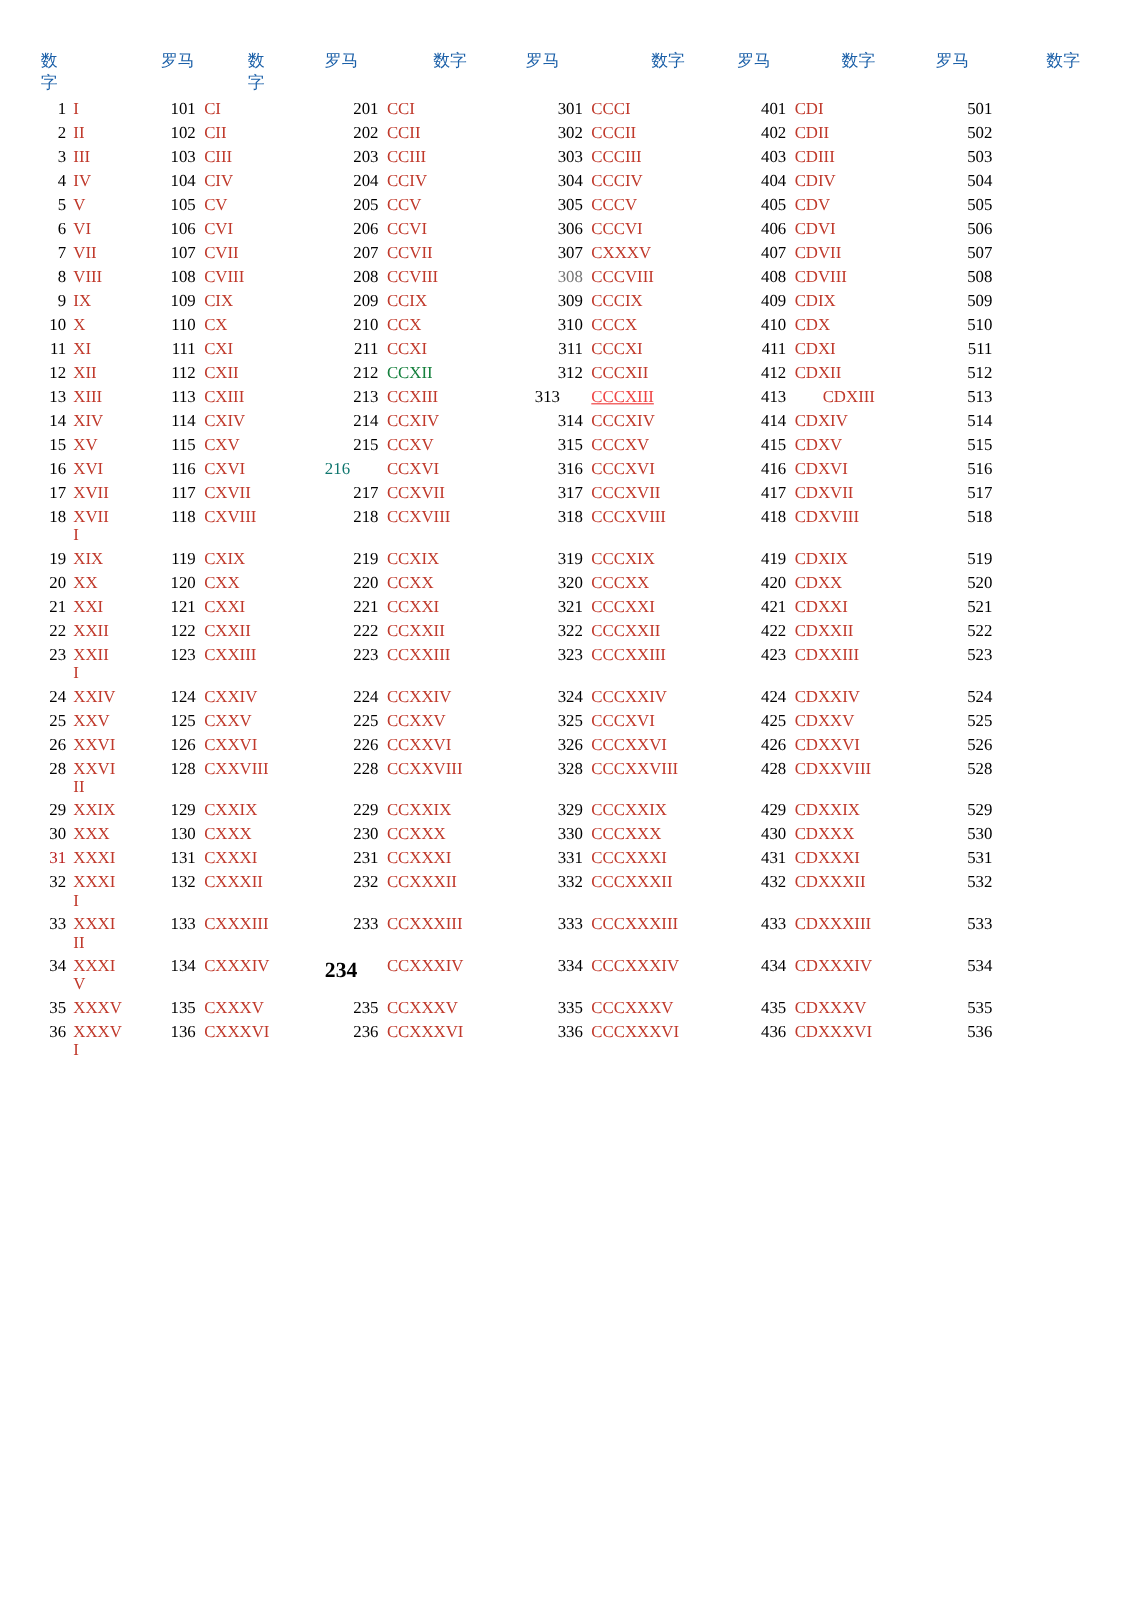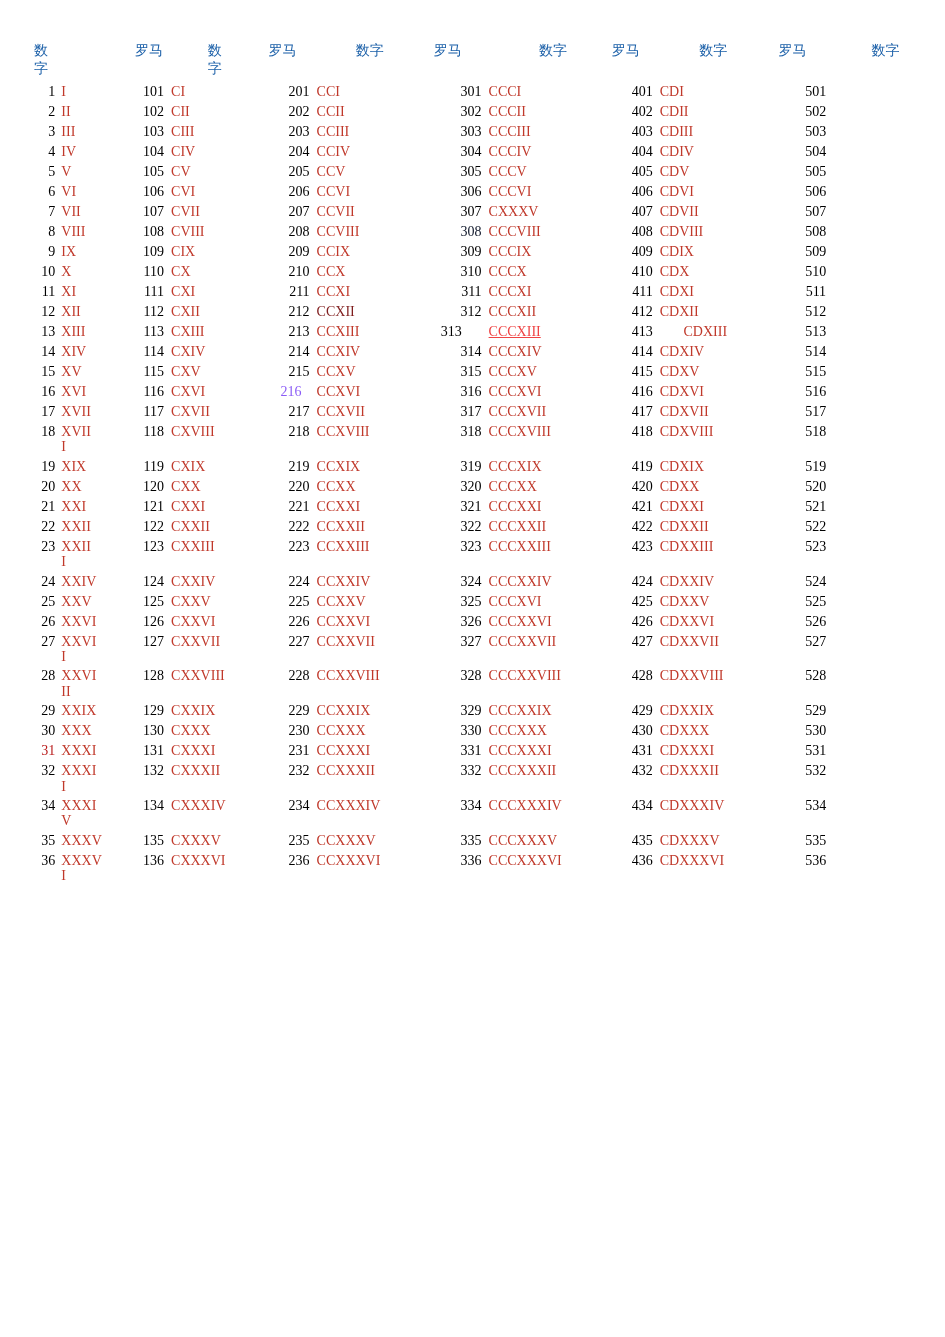--- a/index.html
+++ b/index.html
@@ -143,21 +143,21 @@
           <td style="color: rgb(192, 57, 43); font-size: 14px; padding-right: 4px;">CDVII</td>
           <td style="text-align: right; padding-left: 30px; color: rgb(0, 0, 0); font-size: 14px;">507</td>
         </tr>
         <tr>
           <td style="text-align: right; padding-right: 2px; color: rgb(0, 0, 0); font-size: 14px;">8</td>
           <td style="color: rgb(192, 57, 43); padding-right: 8px; font-size: 14px;">VIII</td>
           <td style="text-align: right; padding-left: 14px; padding-right: 3px; color: rgb(0, 0, 0); font-size: 14px;">108</td>
           <td style="color: rgb(192, 57, 43); font-size: 14px; padding-right: 4px;">CVIII</td>
           <td style="text-align: right; padding-left: 20px; padding-right: 3px; color: rgb(0, 0, 0); font-size: 14px;">208</td>
           <td style="color: rgb(192, 57, 43); font-size: 14px; padding-right: 4px;">CCVIII</td>
-          <td style="text-align: right; padding-left: 30px; padding-right: 3px; color: #0f172a; font-size: 14px;">308</td>
+          <td style="text-align: right; padding-left: 30px; padding-right: 3px; color: #737373; font-size: 14px;">308</td>
           <td style="color: rgb(192, 57, 43); font-size: 14px; padding-right: 4px;">CCCVIII</td>
           <td style="text-align: right; padding-left: 20px; padding-right: 3px; color: rgb(0, 0, 0); font-size: 14px;">408</td>
           <td style="color: rgb(192, 57, 43); font-size: 14px; padding-right: 4px;">CDVIII</td>
           <td style="text-align: right; padding-left: 30px; color: rgb(0, 0, 0); font-size: 14px;">508</td>
         </tr>
         <tr>
           <td style="text-align: right; padding-right: 2px; color: rgb(0, 0, 0); font-size: 14px;">9</td>
           <td style="color: rgb(192, 57, 43); padding-right: 8px; font-size: 14px;">IX</td>
           <td style="text-align: right; padding-left: 14px; padding-right: 3px; color: rgb(0, 0, 0); font-size: 14px;">109</td>
           <td style="color: rgb(192, 57, 43); font-size: 14px; padding-right: 4px;">CIX</td>
@@ -194,21 +194,21 @@
           <td style="text-align: right; padding-left: 20px; padding-right: 3px; color: rgb(0, 0, 0); font-size: 14px;">411</td>
           <td style="color: rgb(192, 57, 43); font-size: 14px; padding-right: 4px;">CDXI</td>
           <td style="text-align: right; padding-left: 30px; color: rgb(0, 0, 0); font-size: 14px;">511</td>
         </tr>
         <tr>
           <td style="text-align: right; padding-right: 2px; color: rgb(0, 0, 0); font-size: 14px;">12</td>
           <td style="color: rgb(192, 57, 43); padding-right: 8px; font-size: 14px;">XII</td>
           <td style="text-align: right; padding-left: 14px; padding-right: 3px; color: rgb(0, 0, 0); font-size: 14px;">112</td>
           <td style="color: rgb(192, 57, 43); font-size: 14px; padding-right: 4px;">CXII</td>
           <td style="text-align: right; padding-left: 20px; padding-right: 3px; color: rgb(0, 0, 0); font-size: 14px;">212</td>
-          <td style="color: #7f1d1d; font-size: 14px; padding-right: 4px; margin-left: 38px;">CCXII</td>
+          <td style="color: #15803d; font-size: 14px; padding-right: 4px; margin-left: 38px;">CCXII</td>
           <td style="text-align: right; padding-left: 30px; padding-right: 3px; color: rgb(0, 0, 0); font-size: 14px;">312</td>
           <td style="color: rgb(192, 57, 43); font-size: 14px; padding-right: 4px;">CCCXII</td>
           <td style="text-align: right; padding-left: 20px; padding-right: 3px; color: rgb(0, 0, 0); font-size: 14px;">412</td>
           <td style="color: rgb(192, 57, 43); font-size: 14px; padding-right: 4px;">CDXII</td>
           <td style="text-align: right; padding-left: 30px; color: rgb(0, 0, 0); font-size: 14px;">512</td>
         </tr>
         <tr>
           <td style="text-align: right; padding-right: 2px; color: rgb(0, 0, 0); font-size: 14px;">13</td>
           <td style="color: rgb(192, 57, 43); padding-right: 8px; font-size: 14px;">XIII</td>
           <td style="text-align: right; padding-left: 14px; padding-right: 3px; color: rgb(0, 0, 0); font-size: 14px;">113</td>
@@ -245,21 +245,21 @@
           <td style="color: rgb(192, 57, 43); font-size: 14px; padding-right: 4px;">CCCXV</td>
           <td style="text-align: right; padding-left: 20px; padding-right: 3px; color: rgb(0, 0, 0); font-size: 14px;">415</td>
           <td style="color: rgb(192, 57, 43); font-size: 14px; padding-right: 4px;">CDXV</td>
           <td style="text-align: right; padding-left: 30px; color: rgb(0, 0, 0); font-size: 14px;">515</td>
         </tr>
         <tr>
           <td style="text-align: right; padding-right: 2px; color: rgb(0, 0, 0); font-size: 14px;">16</td>
           <td style="color: rgb(192, 57, 43); padding-right: 8px; font-size: 14px;">XVI</td>
           <td style="text-align: right; padding-left: 14px; padding-right: 3px; color: rgb(0, 0, 0); font-size: 14px;">116</td>
           <td style="color: rgb(192, 57, 43); font-size: 14px; padding-right: 4px;">CXVI</td>
-          <td style="text-align: center; padding-left: 20px; padding-right: 3px; color: #8b5cf6; font-size: 14px;">216</td>
+          <td style="text-align: left; padding-left: 20px; padding-right: 3px; color: #0f766e; font-size: 14px;">216</td>
           <td style="color: rgb(192, 57, 43); font-size: 14px; padding-right: 4px;">CCXVI</td>
           <td style="text-align: right; padding-left: 30px; padding-right: 3px; color: rgb(0, 0, 0); font-size: 14px;">316</td>
           <td style="color: rgb(192, 57, 43); font-size: 14px; padding-right: 4px;">CCCXVI</td>
           <td style="text-align: right; padding-left: 20px; padding-right: 3px; color: rgb(0, 0, 0); font-size: 14px;">416</td>
           <td style="color: rgb(192, 57, 43); font-size: 14px; padding-right: 4px;">CDXVI</td>
           <td style="text-align: right; padding-left: 30px; color: rgb(0, 0, 0); font-size: 14px; margin-top: 44px;">516</td>
         </tr>
         <tr>
           <td style="text-align: right; padding-right: 2px; color: rgb(0, 0, 0); font-size: 14px;">17</td>
           <td style="color: rgb(192, 57, 43); padding-right: 8px; font-size: 14px;">XVII</td>
@@ -384,33 +384,20 @@
           <td style="color: rgb(192, 57, 43); font-size: 14px; padding-right: 4px;">CXXVI</td>
           <td style="text-align: right; padding-left: 20px; padding-right: 3px; color: rgb(0, 0, 0); font-size: 14px;">226</td>
           <td style="color: rgb(192, 57, 43); font-size: 14px; padding-right: 4px;">CCXXVI</td>
           <td style="text-align: right; padding-left: 30px; padding-right: 3px; color: rgb(0, 0, 0); font-size: 14px;">326</td>
           <td style="color: rgb(192, 57, 43); font-size: 14px; padding-right: 4px;">CCCXXVI</td>
           <td style="text-align: right; padding-left: 20px; padding-right: 3px; color: rgb(0, 0, 0); font-size: 14px;">426</td>
           <td style="color: rgb(192, 57, 43); font-size: 14px; padding-right: 4px;">CDXXVI</td>
           <td style="text-align: right; padding-left: 30px; color: rgb(0, 0, 0); font-size: 14px;">526</td>
         </tr>
         <tr>
-          <td style="text-align: right; padding-right: 2px; color: rgb(0, 0, 0); font-size: 14px;">27</td>
-          <td style="color: rgb(192, 57, 43); padding-right: 8px; font-size: 14px;"><span style="display:inline-block; vertical-align:top; line-height:1.1">XXVI<br>I</span></td>
-          <td style="text-align: right; padding-left: 14px; padding-right: 3px; color: rgb(0, 0, 0); font-size: 14px;">127</td>
-          <td style="color: rgb(192, 57, 43); font-size: 14px; padding-right: 4px;">CXXVII</td>
-          <td style="text-align: right; padding-left: 20px; padding-right: 3px; color: rgb(0, 0, 0); font-size: 14px;">227</td>
-          <td style="color: rgb(192, 57, 43); font-size: 14px; padding-right: 4px;">CCXXVII</td>
-          <td style="text-align: right; padding-left: 30px; padding-right: 3px; color: rgb(0, 0, 0); font-size: 14px;">327</td>
-          <td style="color: rgb(192, 57, 43); font-size: 14px; padding-right: 4px;">CCCXXVII</td>
-          <td style="text-align: right; padding-left: 20px; padding-right: 3px; color: rgb(0, 0, 0); font-size: 14px;">427</td>
-          <td style="color: rgb(192, 57, 43); font-size: 14px; padding-right: 4px;">CDXXVII</td>
-          <td style="text-align: right; padding-left: 30px; color: rgb(0, 0, 0); font-size: 14px;">527</td>
-        </tr>
-        <tr>
           <td style="text-align: right; padding-right: 2px; color: rgb(0, 0, 0); font-size: 14px;">28</td>
           <td style="color: rgb(192, 57, 43); padding-right: 8px; font-size: 14px;"><span style="display:inline-block; vertical-align:top; line-height:1.1">XXVI<br>II</span></td>
           <td style="text-align: right; padding-left: 14px; padding-right: 3px; color: rgb(0, 0, 0); font-size: 14px;">128</td>
           <td style="color: rgb(192, 57, 43); font-size: 14px; padding-right: 4px;">CXXVIII</td>
           <td style="text-align: right; padding-left: 20px; padding-right: 3px; color: rgb(0, 0, 0); font-size: 14px;">228</td>
           <td style="color: rgb(192, 57, 43); font-size: 14px; padding-right: 4px;">CCXXVIII</td>
           <td style="text-align: right; padding-left: 30px; padding-right: 3px; color: rgb(0, 0, 0); font-size: 14px;">328</td>
           <td style="color: rgb(192, 57, 43); font-size: 14px; padding-right: 4px;">CCCXXVIII</td>
           <td style="text-align: right; padding-left: 20px; padding-right: 3px; color: rgb(0, 0, 0); font-size: 14px;">428</td>
           <td style="color: rgb(192, 57, 43); font-size: 14px; padding-right: 4px;">CDXXVIII</td>
@@ -462,25 +449,38 @@
           <td style="color: rgb(192, 57, 43); font-size: 14px; padding-right: 4px;">CXXXII</td>
           <td style="text-align: right; padding-left: 20px; padding-right: 3px; color: rgb(0, 0, 0); font-size: 14px;">232</td>
           <td style="color: rgb(192, 57, 43); font-size: 14px; padding-right: 4px;">CCXXXII</td>
           <td style="text-align: right; padding-left: 30px; padding-right: 3px; color: rgb(0, 0, 0); font-size: 14px;">332</td>
           <td style="color: rgb(192, 57, 43); font-size: 14px; padding-right: 4px;">CCCXXXII</td>
           <td style="text-align: right; padding-left: 20px; padding-right: 3px; color: rgb(0, 0, 0); font-size: 14px;">432</td>
           <td style="color: rgb(192, 57, 43); font-size: 14px; padding-right: 4px;">CDXXXII</td>
           <td style="text-align: right; padding-left: 30px; color: rgb(0, 0, 0); font-size: 14px;">532</td>
         </tr>
         <tr>
+          <td style="text-align: right; padding-right: 2px; color: rgb(0, 0, 0); font-size: 14px;">33</td>
+          <td style="color: rgb(192, 57, 43); padding-right: 8px; font-size: 14px;"><span style="display:inline-block; vertical-align:top; line-height:1.1">XXXI<br>II</span></td>
+          <td style="text-align: right; padding-left: 14px; padding-right: 3px; color: rgb(0, 0, 0); font-size: 14px;">133</td>
+          <td style="color: rgb(192, 57, 43); font-size: 14px; padding-right: 4px;">CXXXIII</td>
+          <td style="text-align: right; padding-left: 20px; padding-right: 3px; color: rgb(0, 0, 0); font-size: 14px;">233</td>
+          <td style="color: rgb(192, 57, 43); font-size: 14px; padding-right: 4px;">CCXXXIII</td>
+          <td style="text-align: right; padding-left: 30px; padding-right: 3px; color: rgb(0, 0, 0); font-size: 14px;">333</td>
+          <td style="color: rgb(192, 57, 43); font-size: 14px; padding-right: 4px;">CCCXXXIII</td>
+          <td style="text-align: right; padding-left: 20px; padding-right: 3px; color: rgb(0, 0, 0); font-size: 14px;">433</td>
+          <td style="color: rgb(192, 57, 43); font-size: 14px; padding-right: 4px;">CDXXXIII</td>
+          <td style="text-align: right; padding-left: 30px; color: rgb(0, 0, 0); font-size: 14px;">533</td>
+        </tr>
+        <tr>
           <td style="text-align: right; padding-right: 2px; color: rgb(0, 0, 0); font-size: 14px;">34</td>
           <td style="color: rgb(192, 57, 43); padding-right: 8px; font-size: 14px;"><span style="display:inline-block; vertical-align:top; line-height:1.1">XXXI<br>V</span></td>
           <td style="text-align: right; padding-left: 14px; padding-right: 3px; color: rgb(0, 0, 0); font-size: 14px;">134</td>
           <td style="color: rgb(192, 57, 43); font-size: 14px; padding-right: 4px;">CXXXIV</td>
-          <td style="text-align: right; padding-left: 20px; padding-right: 3px; color: rgb(0, 0, 0); font-size: 14px;">234</td>
+          <td style="text-align: left; padding-left: 20px; padding-right: 3px; color: rgb(0, 0, 0); font-size: 18px; font-weight: bold;">234</td>
           <td style="color: rgb(192, 57, 43); font-size: 14px; padding-right: 4px;">CCXXXIV</td>
           <td style="text-align: right; padding-left: 30px; padding-right: 3px; color: rgb(0, 0, 0); font-size: 14px;">334</td>
           <td style="color: rgb(192, 57, 43); font-size: 14px; padding-right: 4px;">CCCXXXIV</td>
           <td style="text-align: right; padding-left: 20px; padding-right: 3px; color: rgb(0, 0, 0); font-size: 14px;">434</td>
           <td style="color: rgb(192, 57, 43); font-size: 14px; padding-right: 4px;">CDXXXIV</td>
           <td style="text-align: right; padding-left: 30px; color: rgb(0, 0, 0); font-size: 14px;">534</td>
         </tr>
         <tr>
           <td style="text-align: right; padding-right: 2px; color: rgb(0, 0, 0); font-size: 14px;">35</td>
           <td style="color: rgb(192, 57, 43); padding-right: 8px; font-size: 14px;">XXXV</td>

